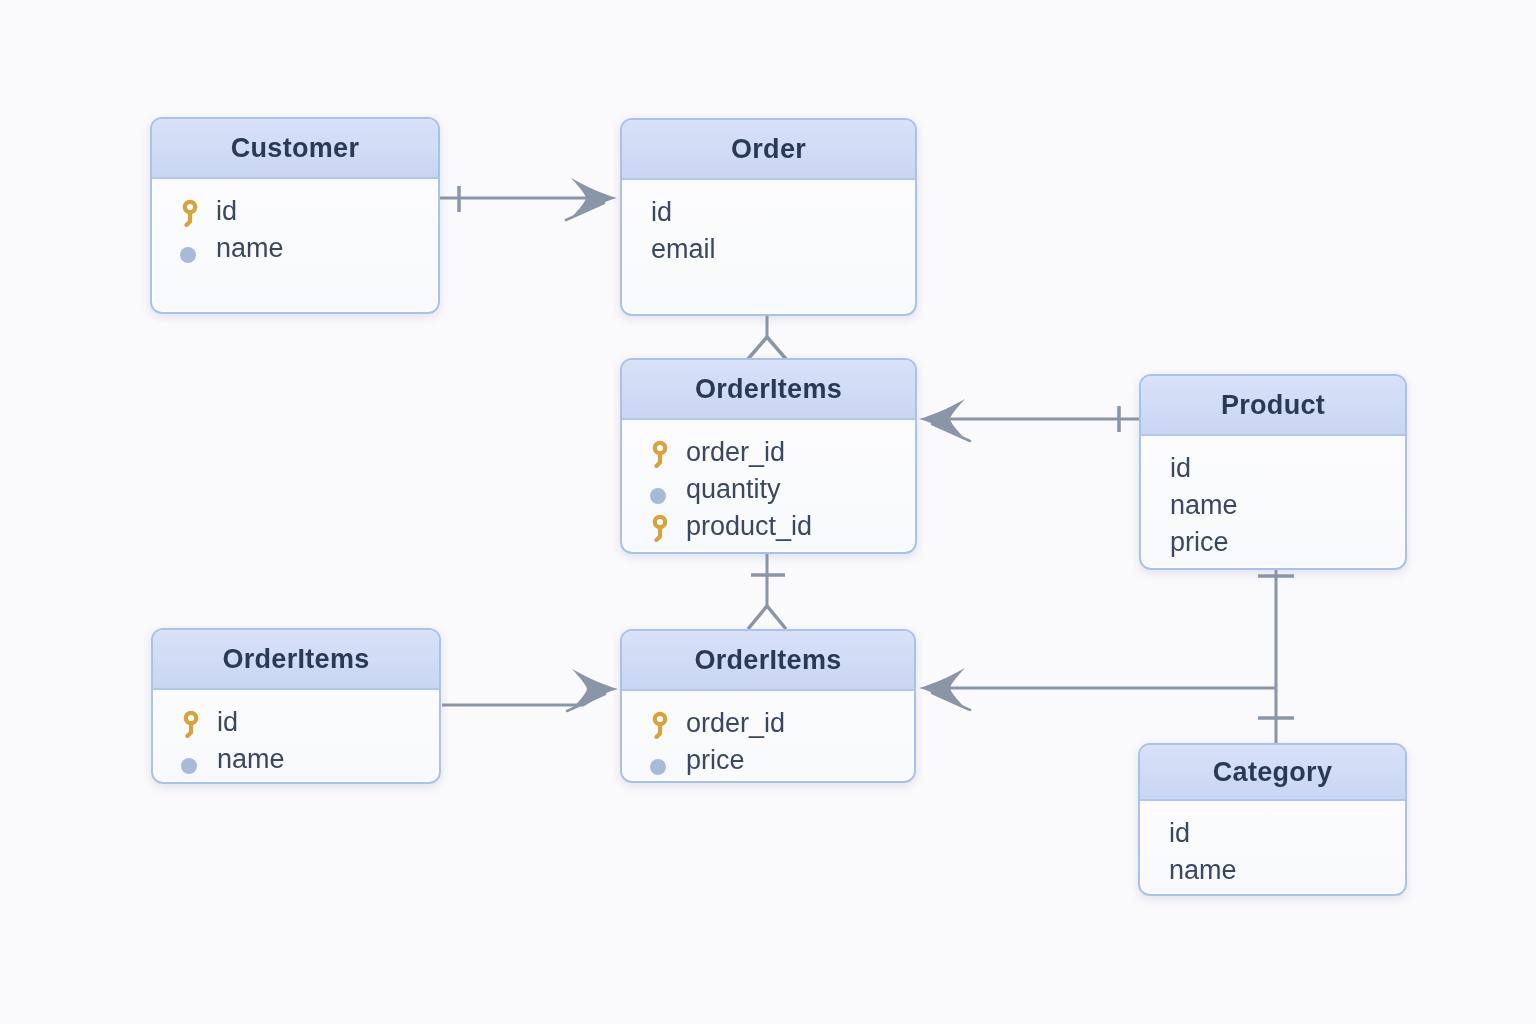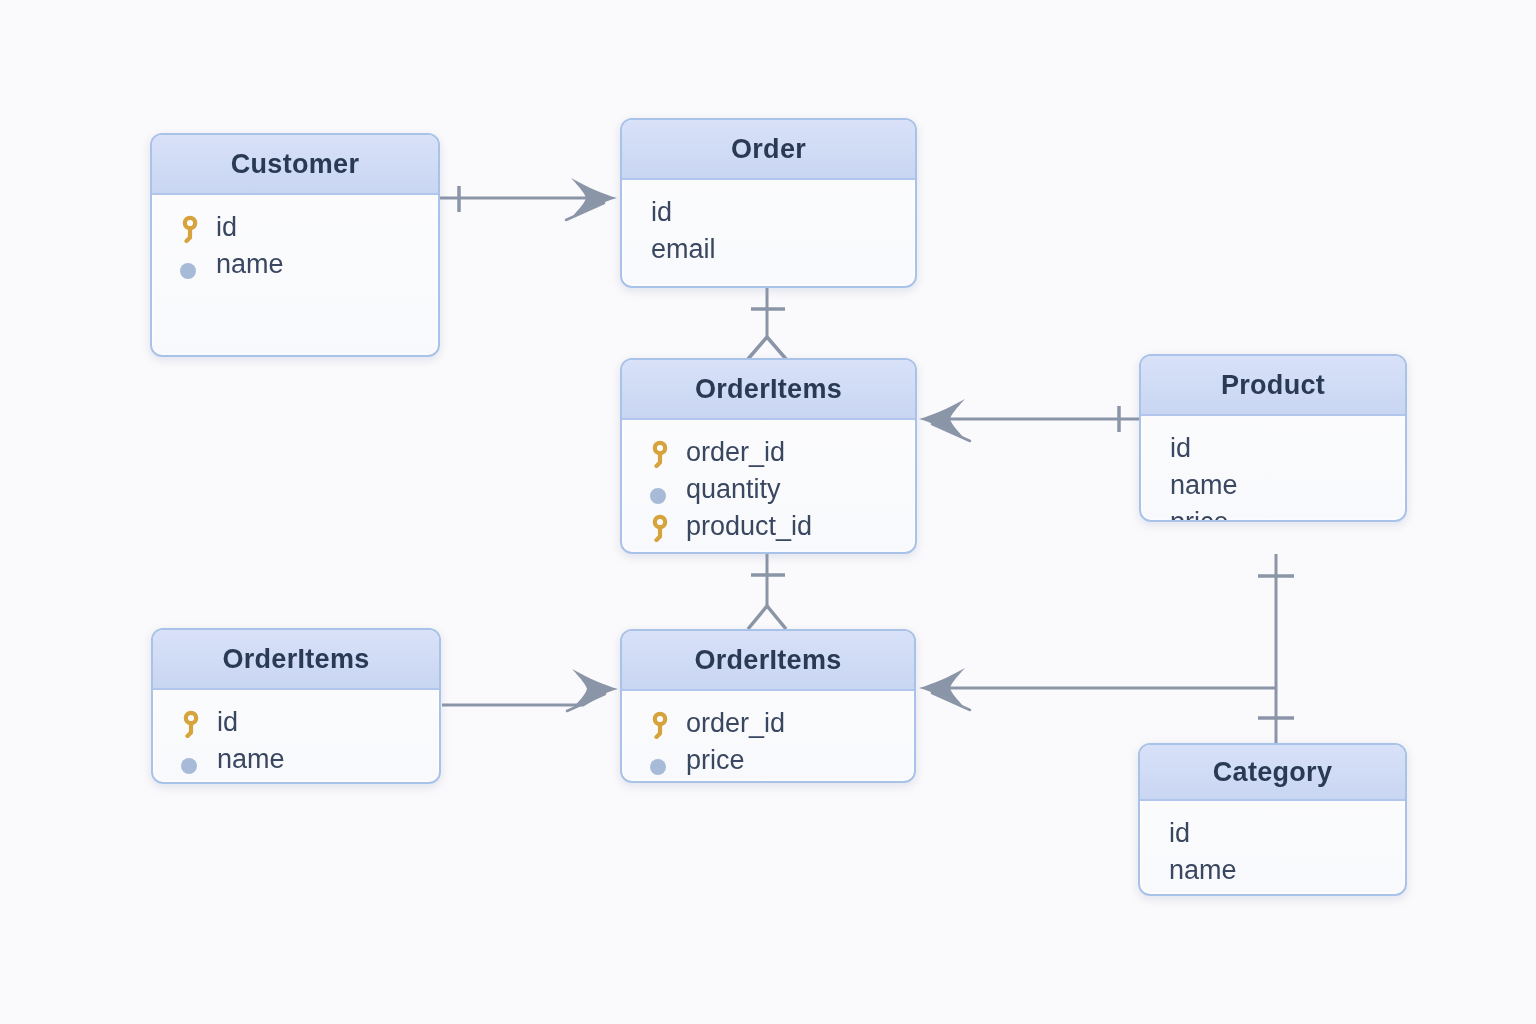--- a/index.html
+++ b/index.html
@@ -92,21 +92,21 @@
       <line class="tick" x1="1258" y1="718" x2="1294" y2="718"></line>
     </g>
 
     <g>
       <line class="rel" x1="1276" y1="688" x2="950" y2="688"></line>
       <path class="arrow" d="M919,688 C933,684 947,678 965,668 C955,679 951,684 950,688 C951,692 955,697 965,708 C947,698 933,692 919,688 Z"></path>
       <path class="barb" d="M932,693 L970,710"></path>
     </g>
   </svg>
 
-  <div class="entity" style="left:150px;top:133px;width:290px;height:224px">
+  <div class="entity" style="left:150px;top:117px;width:290px;height:197px">
     <div class="entity-header">
       <span class="entity-title">Customer</span>
     </div>
     <div class="entity-body">
       <div class="field">
         <span class="icon">
           <svg width="22" height="28" viewBox="0 0 22 28">
               <circle cx="11" cy="8" r="5.2" fill="none" stroke="#d7a33c" stroke-width="4.2"></circle>
               <path d="M11 13.5 L11 22.5 L7.5 26" fill="none" stroke="#d7a33c" stroke-width="4.2" stroke-linecap="round" stroke-linejoin="round"></path>
             </svg>
@@ -117,21 +117,21 @@
         <span class="icon">
           <svg width="18" height="18" viewBox="0 0 18 18">
               <circle cx="9" cy="9" r="8" fill="#a7bbd8"></circle>
             </svg>
         </span>
         <span class="field-name">name</span>
       </div>
     </div>
   </div>
 
-  <div class="entity" style="left:620px;top:118px;width:297px;height:170px">
+  <div class="entity" style="left:620px;top:118px;width:297px;height:198px">
     <div class="entity-header">
       <span class="entity-title">Order</span>
     </div>
     <div class="entity-body">
       <div class="field no-icon">
         <span class="field-name">id</span>
       </div>
       <div class="field no-icon">
         <span class="field-name">email</span>
       </div>
@@ -165,21 +165,21 @@
           <svg width="22" height="28" viewBox="0 0 22 28">
               <circle cx="11" cy="8" r="5.2" fill="none" stroke="#d7a33c" stroke-width="4.2"></circle>
               <path d="M11 13.5 L11 22.5 L7.5 26" fill="none" stroke="#d7a33c" stroke-width="4.2" stroke-linecap="round" stroke-linejoin="round"></path>
             </svg>
         </span>
         <span class="field-name">product_id</span>
       </div>
     </div>
   </div>
 
-  <div class="entity" style="left:1139px;top:354px;width:268px;height:168px">
+  <div class="entity" style="left:1139px;top:374px;width:268px;height:196px">
     <div class="entity-header">
       <span class="entity-title">Product</span>
     </div>
     <div class="entity-body">
       <div class="field no-icon">
         <span class="field-name">id</span>
       </div>
       <div class="field no-icon">
         <span class="field-name">name</span>
       </div>

